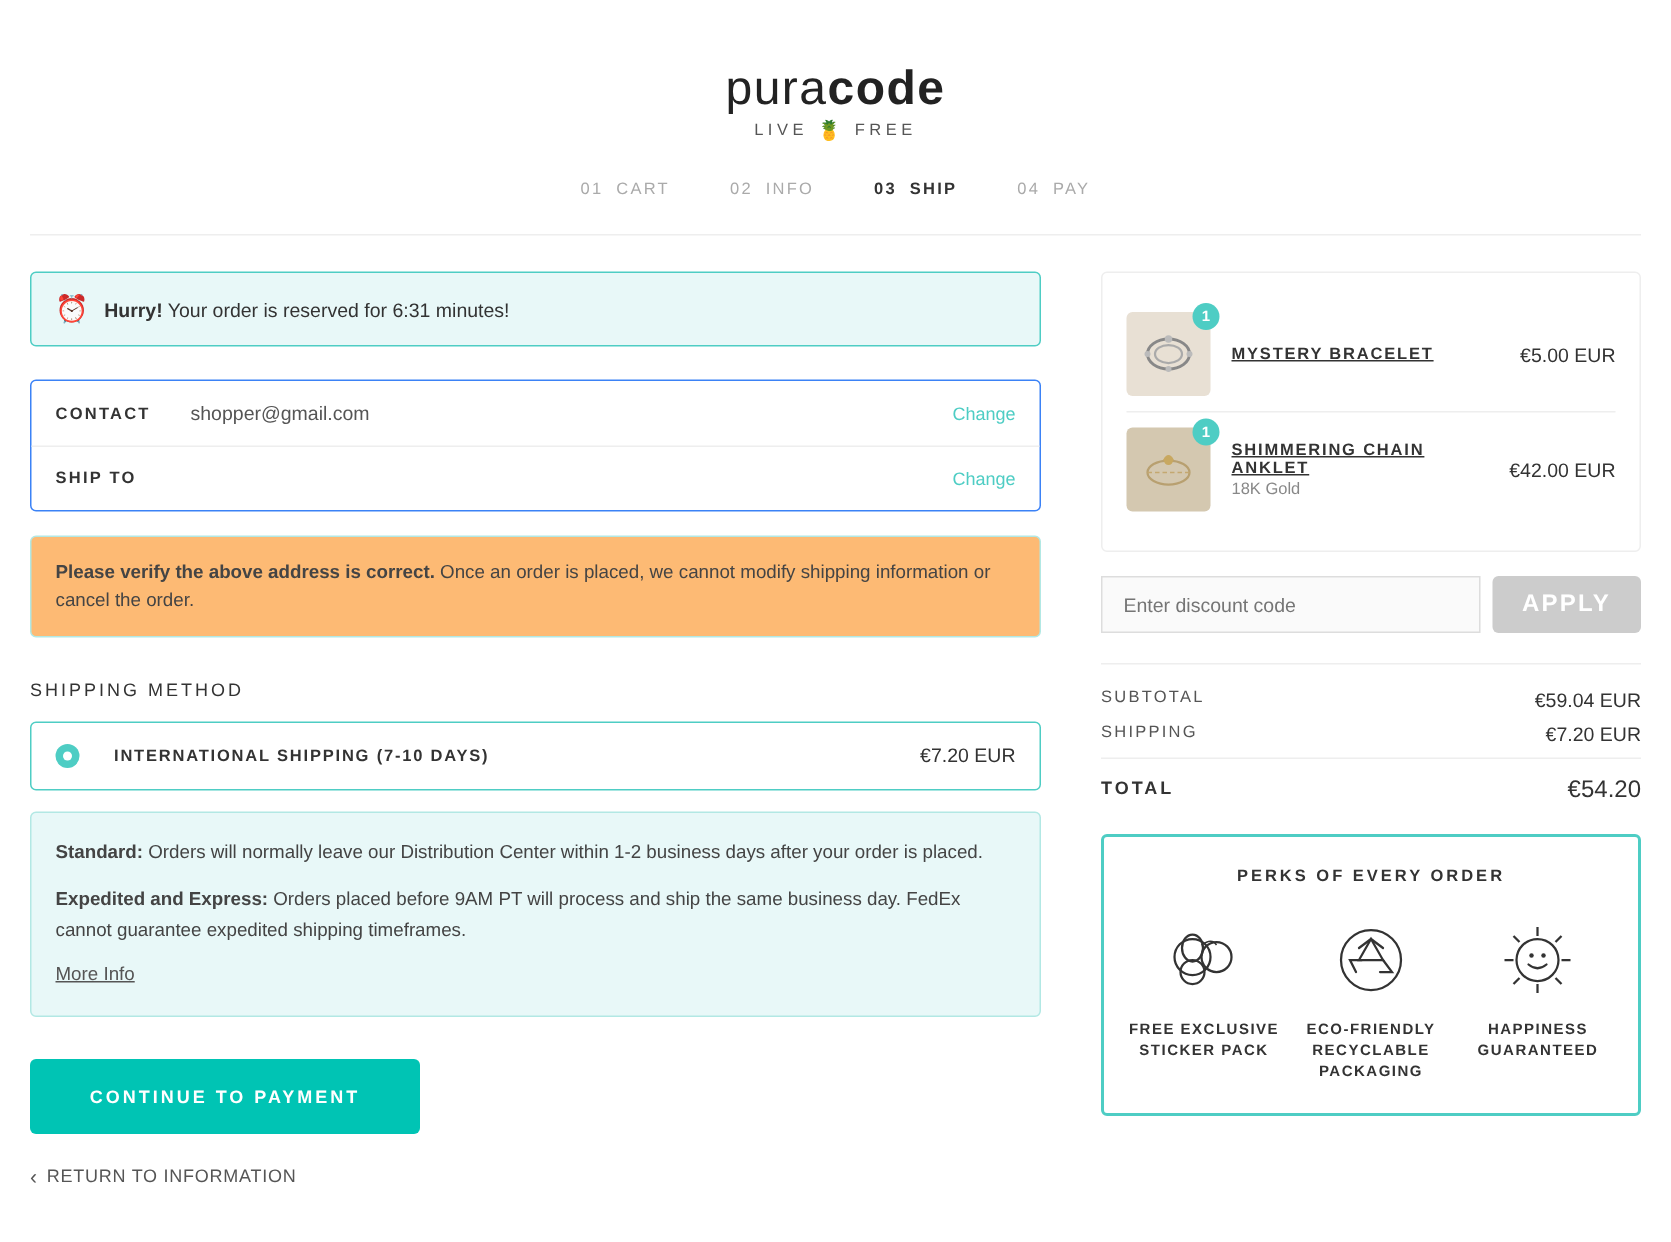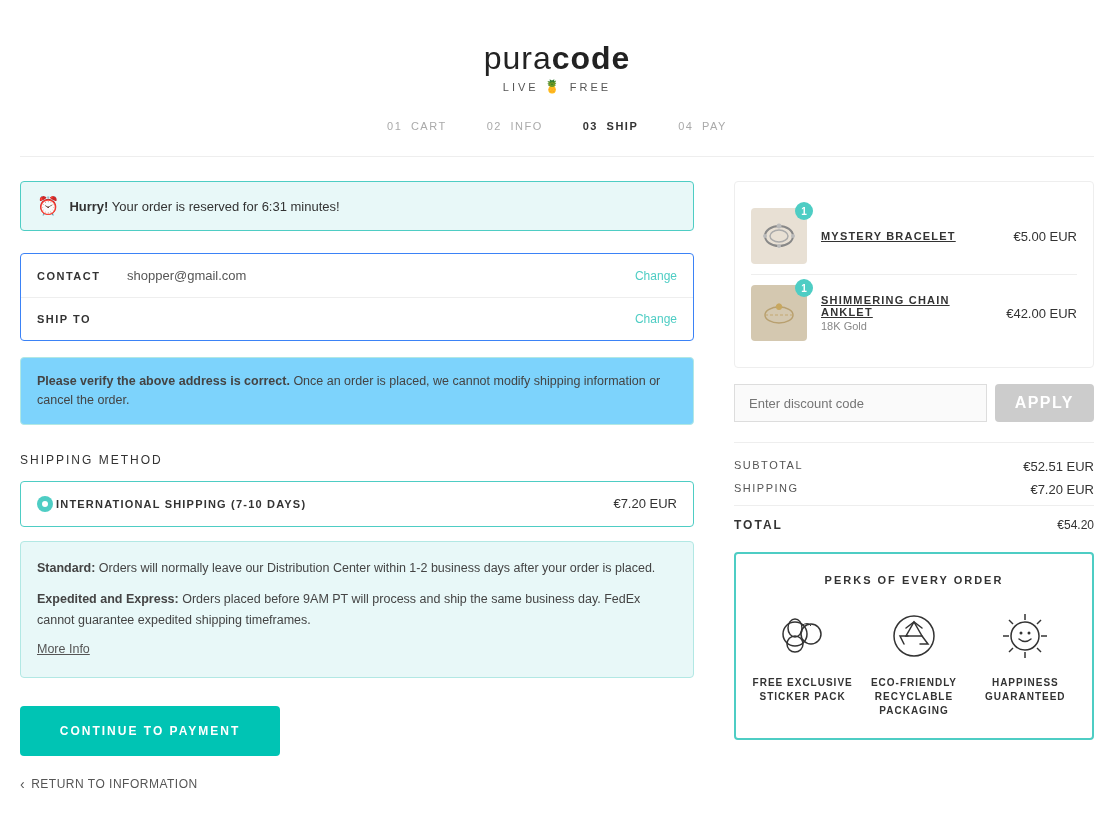--- a/index.html
+++ b/index.html
@@ -33,27 +33,27 @@
 
     
     .info-card { border: 1px solid #3b82f6; border-radius: 4px; margin-bottom: 16px; }
     .info-row { display: flex; align-items: center; padding: 14px 16px; border-bottom: 1px solid #eee; }
     .info-row:last-child { border-bottom: none; }
     .info-label { font-size: 11px; letter-spacing: 1.5px; color: #333; font-weight: 600; width: 90px; flex-shrink: 0; text-transform: uppercase; }
     .info-value { font-size: 13px; color: #555; flex: 1; }
     .info-change { font-size: 12px; color: #4ecdc4; cursor: pointer; text-decoration: none; margin-left: auto; }
 
     
-    .warning-box { background: #7dd3fc; border: 1px solid #b2e8e4; border-radius: 4px; padding: 14px 16px; margin-bottom: 28px; font-size: 12.5px; color: #444; line-height: 1.5; }
+    .warning-box { background: #fdba74; border: 1px solid #b2e8e4; border-radius: 4px; padding: 14px 16px; margin-bottom: 28px; font-size: 12.5px; color: #444; line-height: 1.5; }
     .warning-box strong { font-weight: 700; }
 
     
     .section-title { font-size: 12px; letter-spacing: 2px; color: #333; font-weight: 400; text-transform: uppercase; margin-bottom: 14px; }
 
-    .shipping-option { border: 1.5px solid #4ecdc4; border-radius: 4px; padding: 14px 16px; display: flex; align-items: center; gap: 3px; margin-bottom: 14px; }
+    .shipping-option { border: 1.5px solid #4ecdc4; border-radius: 4px; padding: 14px 16px; display: flex; align-items: center; gap: 23px; margin-bottom: 14px; }
     .radio-circle { width: 16px; height: 16px; border-radius: 50%; background: #4ecdc4; display: flex; align-items: center; justify-content: center; flex-shrink: 0; }
     .radio-inner { width: 6px; height: 6px; border-radius: 50%; background: #fff; }
     .shipping-label { font-size: 11px; letter-spacing: 1.2px; color: #333; font-weight: 600; text-transform: uppercase; flex: 1; }
     .shipping-price { font-size: 13px; color: #333; font-weight: 500; }
 
     
     .shipping-info-box { background: #e8f8f8; border: 1px solid #b2e8e4; border-radius: 4px; padding: 16px; margin-bottom: 28px; font-size: 12.5px; color: #444; line-height: 1.7; }
     .shipping-info-box strong { font-weight: 700; }
     .more-info-link { color: #555; font-size: 12.5px; text-decoration: underline; cursor: pointer; display: block; margin-top: 8px; }
 
@@ -84,21 +84,21 @@
     .discount-input { flex: 1; border: 1px solid #ddd; border-radius: 0; padding: 10px 14px; font-size: 13px; color: #777; outline: none; background: #fafafa; }
     .apply-btn { background: #ccc; color: #fff; border: none; border-radius: 4px; padding: 10px 20px; font-size: 16px; letter-spacing: 1.5px; font-weight: 700; cursor: pointer; text-transform: uppercase; }
 
     
     .totals { border-top: 1px solid #eee; padding-top: 16px; margin-bottom: 20px; }
     .total-row { display: flex; justify-content: space-between; margin-bottom: 8px; }
     .total-label { font-size: 11px; letter-spacing: 1.5px; text-transform: uppercase; color: #555; }
     .total-value { font-size: 13px; color: #333; }
     .grand-total-row { display: flex; justify-content: space-between; padding-top: 12px; border-top: 1px solid #eee; margin-top: 8px; }
     .grand-label { font-size: 12px; letter-spacing: 2px; text-transform: uppercase; color: #333; font-weight: 700; }
-    .grand-value { font-size: 12px; color: #333; font-weight: 500; }
+    .grand-value { font-size: 16px; color: #333; font-weight: 500; }
 
     
     .perks-box { border: 2px solid #4ecdc4; border-radius: 4px; padding: 20px 16px; text-align: center; }
     .perks-title { font-size: 11px; letter-spacing: 2px; text-transform: uppercase; color: #333; font-weight: 700; margin-bottom: 20px; }
     .perks-items { display: flex; justify-content: space-around; gap: 10px; }
     .perk-item { flex: 1; display: flex; flex-direction: column; align-items: center; gap: 10px; }
     .perk-icon { width: 60px; height: 60px; }
     .perk-label { font-size: 10px; letter-spacing: 1px; text-transform: uppercase; color: #333; line-height: 1.4; text-align: center; font-weight: 600; }
 
     
@@ -234,21 +234,21 @@
       </div>
 
       <div class="discount-row">
         <input class="discount-input" type="text" placeholder="Enter discount code" style="">
         <button class="apply-btn">APPLY</button>
       </div>
 
       <div class="totals">
         <div class="total-row">
           <span class="total-label">SUBTOTAL</span>
-          <span class="total-value">€52.51 EUR</span>
+          <span class="total-value">€59.04 EUR</span>
         </div>
         <div class="total-row">
           <span class="total-label">SHIPPING</span>
           <span class="total-value">€7.20 EUR</span>
         </div>
         <div class="grand-total-row">
           <span class="grand-label">TOTAL</span>
           <span class="grand-value">€54.20</span>
         </div>
       </div>

